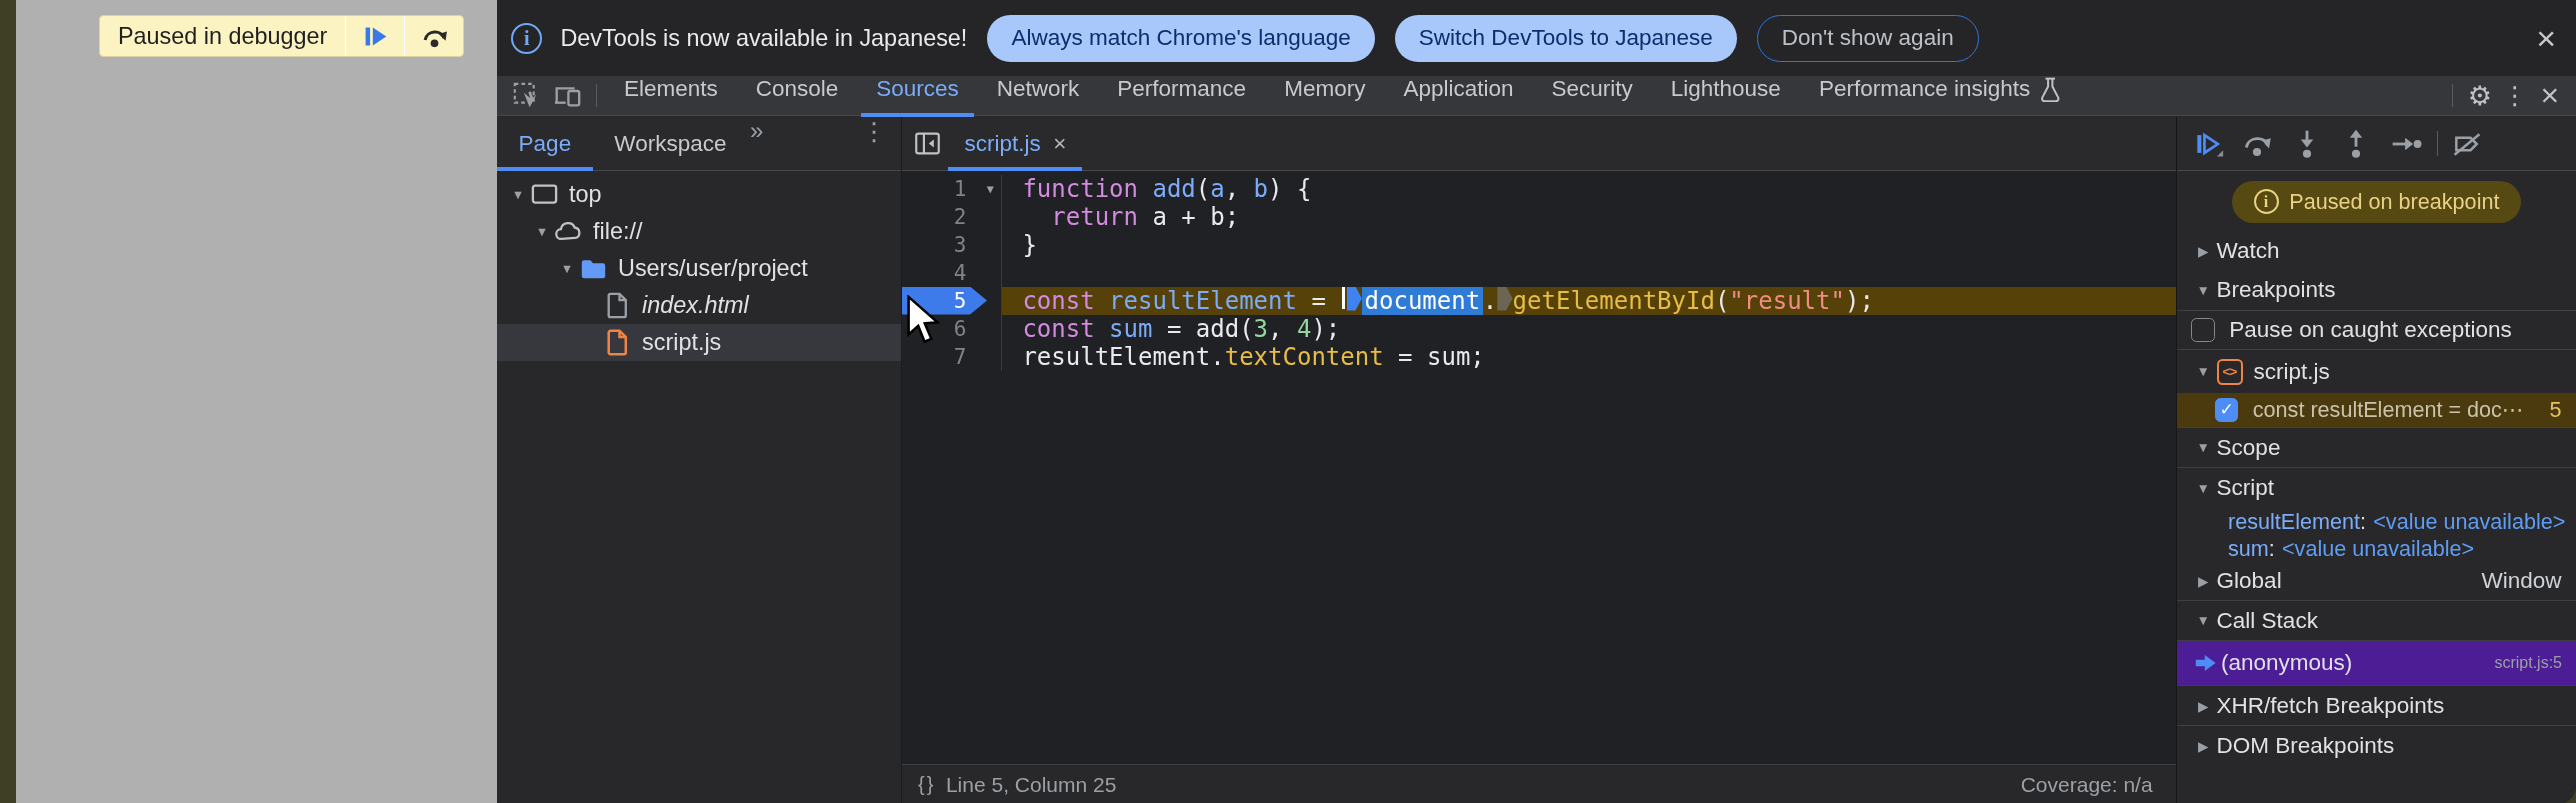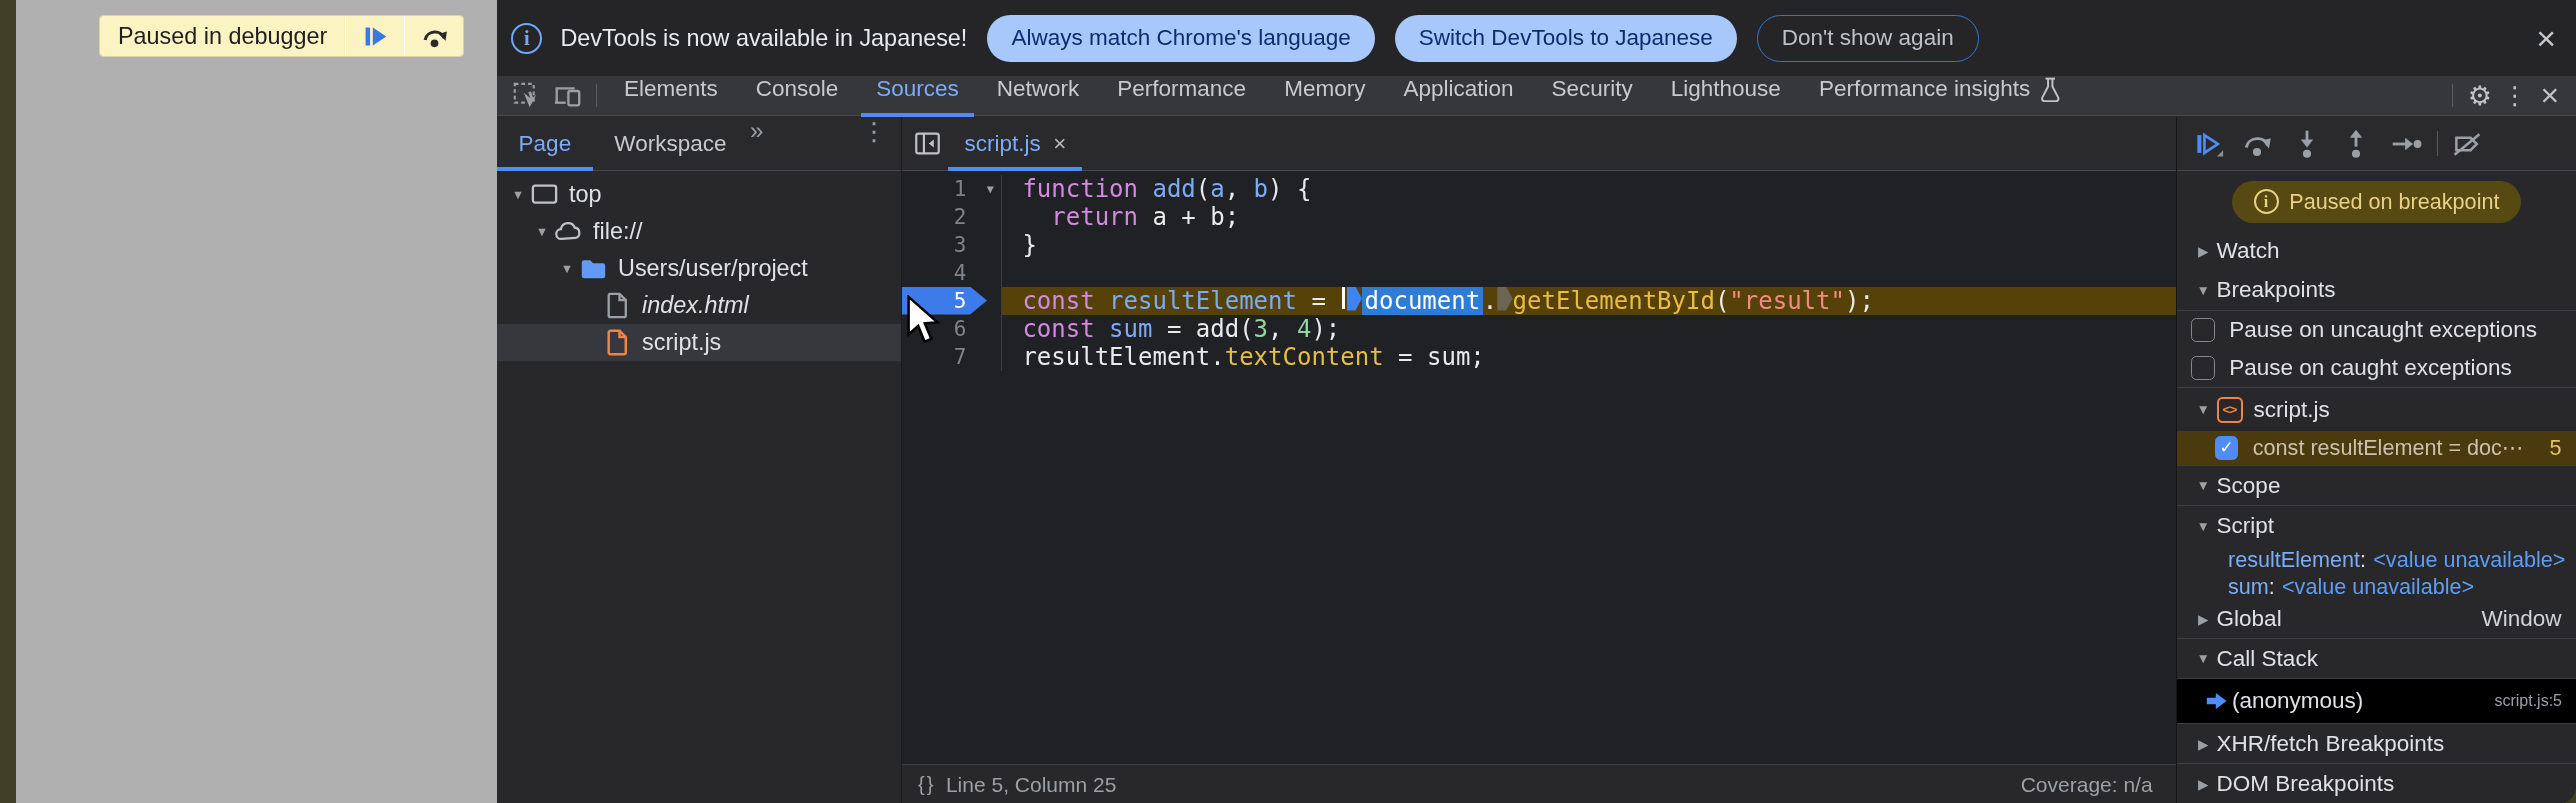--- a/index.html
+++ b/index.html
@@ -118,21 +118,21 @@
                  align-items:center; justify-content:center; }
   .script-ico { width:26px; height:26px; border:2.3px solid #ee8445; border-radius:5.4px; color:#ee8445;
                 display:flex; align-items:center; justify-content:center; font-size:13.5px; font-weight:bold;
                 letter-spacing:-0.9px; margin-right:10.8px; flex:none; }
   .bp-item { height:34px; background:#4b3a0e; padding-left:38px; display:flex; align-items:center; }
   .bp-item .txt { color:#c9c3ad; font-size:21.6px; overflow:hidden; text-overflow:ellipsis; flex:1; }
   .bp-item .ln { color:#e5c35f; margin:0 14.4px 0 7.2px; font-size:21.6px; }
   .var-row { height:27px; display:flex; align-items:center; padding-left:51px; font-size:21.6px; }
   .vname { color:#7cacf8; } .vval { color:#5f9df5; margin-left:7.2px; } .vcolon { color:#dfe1e5; }
   .right-val { margin-left:auto; margin-right:14.4px; color:#cfd2d6; }
-  .frame-row { height:45px; background:#000000; display:flex; align-items:center; padding-left:28px; }
+  .frame-row { height:45px; background:#4c1d95; display:flex; align-items:center; padding-left:17px; }
   .frame-row .loc { margin-left:auto; margin-right:14px; color:#9aa0a6; font-size:16px; }
   .frame-arrow { width:27px; flex:none; display:flex; align-items:center; }
 
   
   .cursor { position:absolute; left:904px; top:295px; z-index:9; }
 </style>
 </head>
 <body>
 
 <div class="screen">
@@ -420,24 +420,20 @@
             <span class="tw">▶</span>
             <span>Watch</span>
           </div>
           <div class="sb-row h46 bb">
             <span class="tw">▼</span>
             <span>Breakpoints</span>
           </div>
           <div id="cb-list" class="bb">
               <div class="sb-row cb-row">
                 <span class="checkbox"></span>
-                <span>Pause on uncaught exceptions</span>
-              </div>
-              <div class="sb-row cb-row">
-                <span class="checkbox"></span>
                 <span>Pause on caught exceptions</span>
               </div>
             </div>
           <div id="bp-group-area">
               <div class="sb-row h48">
                 <span class="tw">▼</span>
                 <span class="script-ico">&lt;&gt;</span>
                 <span>script.js</span>
               </div>
               <div class="bp-item">

